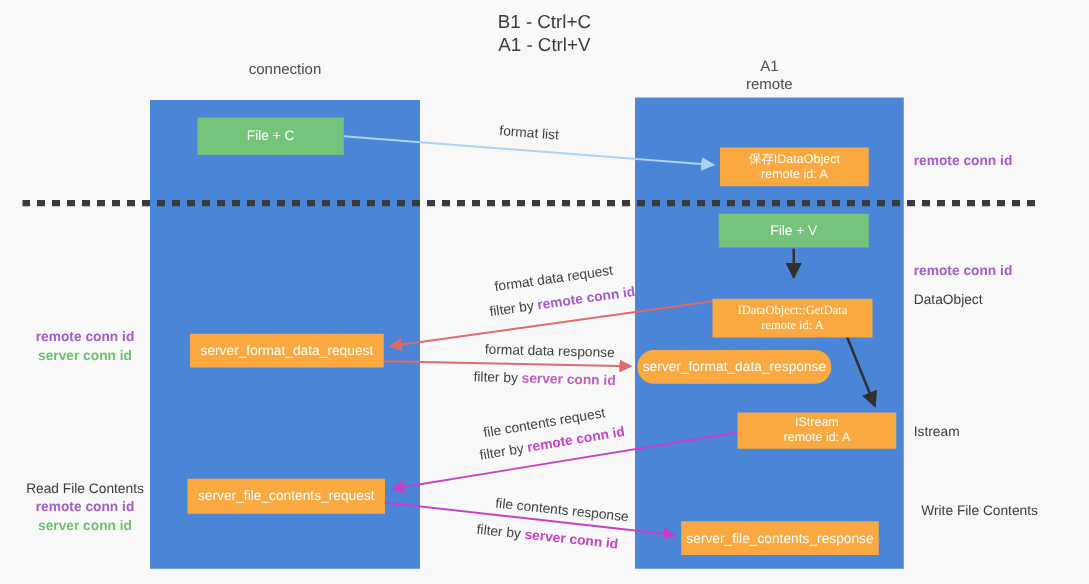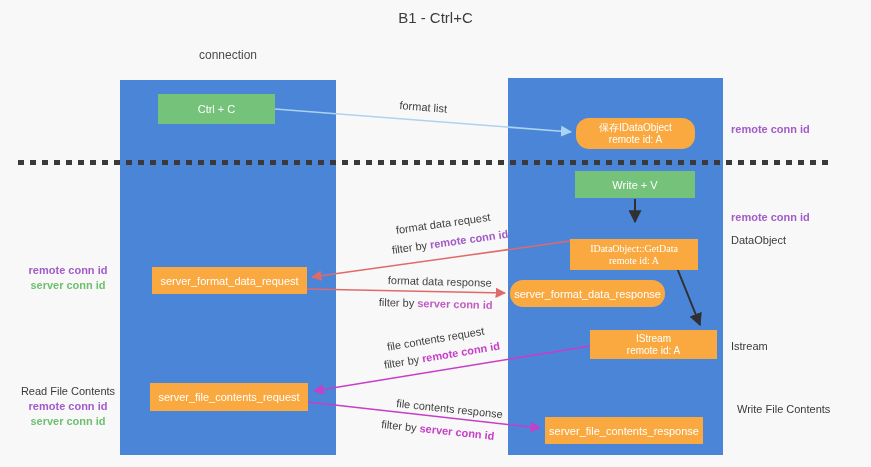--- a/index.html
+++ b/index.html
@@ -32,24 +32,29 @@
   .c-magenta{color:#c63fc6;font-weight:bold;}
   .c-green{color:#6fbf70;font-weight:bold;}
 </style>
 </head>
 <body>
 
 <div id="stage">
 
   <div class="title">
     <div>B1 - Ctrl+C</div>
+    <div>A1 - Ctrl+V</div>
   </div>
 
   <div class="lane-header" style="left:120px;top:48px;width:216px;">
     <div>connection</div>
+  </div>
+  <div class="lane-header" style="left:508px;top:46px;width:215px;">
+    <div>A1</div>
+    <div>remote</div>
   </div>
 
   <div class="lane" style="left:120px;top:80px;width:216px;height:375px;"></div>
   <div class="lane" style="left:508px;top:78px;width:215px;height:377px;"></div>
 
   <div class="dashline"></div>
 
   <svg class="arrows" width="871" height="467" viewBox="0 0 871 467">
     <defs>
       <marker id="m-blue" viewBox="0 0 10 10" refX="9" refY="5" markerWidth="7" markerHeight="7" orient="auto">
@@ -68,30 +73,30 @@
     <path d="M275,109 L571,132" stroke="#abd3f2" stroke-width="1.6" fill="none" marker-end="url(#m-blue)"></path>
     <path d="M635,199 L635,222" stroke="#303030" stroke-width="2" fill="none" marker-end="url(#m-black)"></path>
     <path d="M570,241 L312,277" stroke="#e06a6a" stroke-width="1.5" fill="none" marker-end="url(#m-red)"></path>
     <path d="M307,289 L505,293" stroke="#e06a6a" stroke-width="1.5" fill="none" marker-end="url(#m-red)"></path>
     <path d="M673,258 L700,325" stroke="#303030" stroke-width="2" fill="none" marker-end="url(#m-black)"></path>
     <path d="M590,346 L314,391" stroke="#c63fc6" stroke-width="1.5" fill="none" marker-end="url(#m-magenta)"></path>
     <path d="M308,402 L540,428" stroke="#c63fc6" stroke-width="1.5" fill="none" marker-end="url(#m-magenta)"></path>
   </svg>
 
   <div class="box green single" style="left:158px;top:94px;width:117px;height:30px;">
-    <span>Ctrl + C</span>
+    <span>File + C</span>
   </div>
 
-  <div class="box orange" style="left:576px;top:118px;width:119px;height:31px;border-radius:13px;">
+  <div class="box orange" style="left:576px;top:118px;width:119px;height:31px;">
     <span class="l2">保存IDataObject</span>
     <span class="l2">remote id: A</span>
   </div>
 
   <div class="box green single" style="left:575px;top:171px;width:120px;height:27px;">
-    <span>Write + V</span>
+    <span>File + V</span>
   </div>
 
   <div class="box orange" style="left:570px;top:239px;width:128px;height:31px;font-family:Liberation Serif, serif;">
     <span class="l2">IDataObject::GetData</span>
     <span class="l2">remote id: A</span>
   </div>
 
   <div class="box orange single" style="left:152px;top:267px;width:155px;height:27px;align-items:center;">
     <span>server_format_data_request</span>
   </div>

